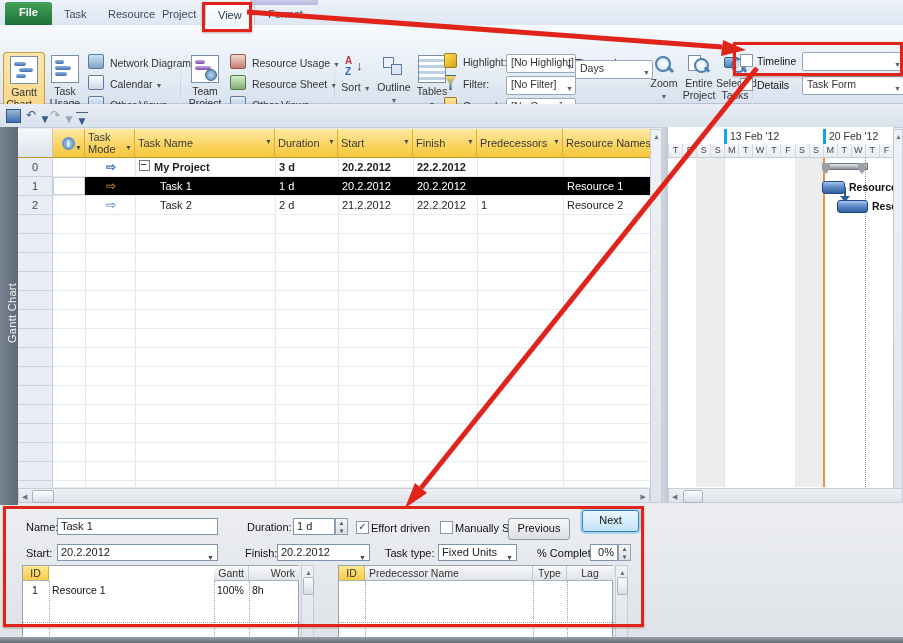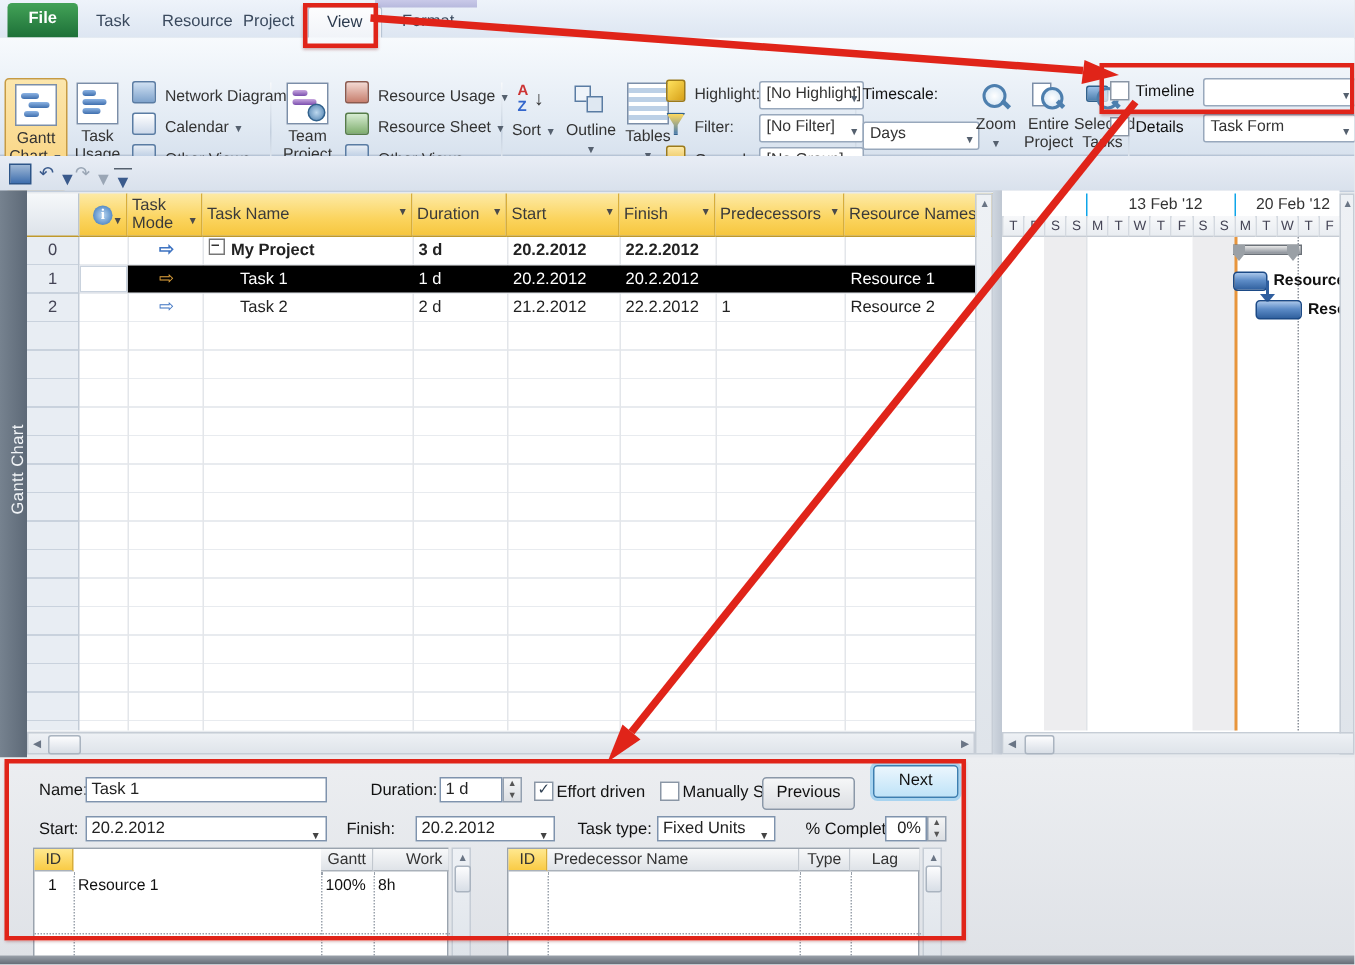--- a/index.html
+++ b/index.html
@@ -64,21 +64,21 @@
      vertical-align:0px;margin-right:4px;position:relative;}
   .colbox::after{content:"";position:absolute;left:1px;top:3px;width:5px;height:1px;background:#333;}
   
   .sbtrack{position:absolute;background:linear-gradient(#eef1f5,#dfe4ea);border:1px solid #c6cdd6;box-sizing:border-box;}
   .sbthumb{position:absolute;background:linear-gradient(#fdfdfe,#d8dee6);border:1px solid #aab4c0;border-radius:2px;}
   .sbarr{position:absolute;font-size:7px;color:#6a7585;line-height:10px;text-align:center;}
   #splitter{left:662px;top:127px;width:6px;height:376px;background:linear-gradient(90deg,#cfd6df,#bfc7d2);}
   
   #gantt{left:668px;top:127px;width:225px;height:376px;background:#fff;}
   #ghead1{position:absolute;left:0;top:2px;width:225px;height:15px;border-bottom:1px solid #cdd3da;}
-  .wk{position:absolute;top:0;height:15px;font-size:10.5px;color:#333;padding-left:3px;border-left:1px solid #0ea5e9;line-height:15px;text-align:center;}
+  .wk{position:absolute;top:0;height:15px;font-size:10.5px;color:#333;padding-left:3px;border-left:3px solid #0ea5e9;line-height:15px;}
   #ghead2{position:absolute;left:0;top:17px;width:225px;height:14px;}
   .dayc{position:absolute;top:0;width:14.06px;height:14px;box-sizing:border-box;border-left:1px solid #d4d9e0;
     border-bottom:1px solid #c6ccd4;background:linear-gradient(#f7f8fa,#e9edf1);
     font-size:9px;color:#445;text-align:center;line-height:13px;}
   .wkend{position:absolute;top:31px;height:329px;width:28px;background:#ededef;}
   .weekline{position:absolute;top:31px;height:329px;width:1px;background:#e0e3e7;}
   .gbar{position:absolute;height:11px;border:1px solid #1c4a86;border-radius:3px;
     background:linear-gradient(#a9c6ea,#5d8cc7 45%,#31619f);}
   .gbarlabel{position:absolute;font-size:10.5px;font-weight:bold;color:#111;white-space:nowrap;overflow:hidden;}
   
@@ -225,21 +225,21 @@
     <span class="sicon" style="width:11px;background:linear-gradient(#fde9a8,#e4b53c);border:1px solid #9c7a1a"></span>
     <span>Group by:</span>
   </div>
   <div class="dd" style="left:506px;top:73px;width:60px">
     <span>[No Group]</span>
     <span class="arr">▼</span>
   </div>
   <div class="glabel" style="left:390px;width:120px">Data</div>
 
   <div class="abs flabel" style="left:575px;top:32px;font-size:10.5px">Timescale:</div>
-  <div class="dd" style="left:575px;top:56px;width:68px">
+  <div class="dd" style="left:575px;top:35px;width:68px">
     <span>Days</span>
     <span class="arr">▼</span>
   </div>
   <div class="bigbtn" style="left:648px;width:32px">
     <span class="bicon" style="width:20px;height:20px">
       <span style="position:absolute;left:1px;top:1px;width:12px;height:12px;border:2px solid #4d7fae;border-radius:50%;background:radial-gradient(#fff,#cfe2f2)"></span>
       <span style="position:absolute;left:13px;top:13px;width:7px;height:3px;background:#4d7fae;transform:rotate(45deg)"></span>
     </span>
     <span class="blabel">Zoom</span><br>
     <span class="tinydown">▼</span>
@@ -441,21 +441,21 @@
   <div class="cb" style="left:356px;top:16px"><span>✓</span></div>
   <div class="flabel" style="left:371px;top:17px">Effort driven</div>
   <div class="cb" style="left:440px;top:16px"></div>
   <div class="flabel" style="left:455px;top:17px">Manually Scheduled</div>
   <div class="btn" style="left:508px;top:13px;width:60px">Previous</div>
   <div class="btn focus" style="left:582px;top:5px;width:55px">Next</div>
 
   <div class="flabel" style="left:26px;top:42px">Start:</div>
   <div class="fin" style="left:57px;top:39px;width:161px"><span>20.2.2012</span>
     <span style="position:absolute;right:3px;top:5px;font-size:7px;color:#444">▼</span></div>
-  <div class="flabel" style="left:231px;top:42px">Finish:</div>
+  <div class="flabel" style="left:245px;top:42px">Finish:</div>
   <div class="fin" style="left:277px;top:39px;width:93px"><span>20.2.2012</span>
     <span style="position:absolute;right:3px;top:5px;font-size:7px;color:#444">▼</span></div>
   <div class="flabel" style="left:385px;top:42px">Task type:</div>
   <div class="fin" style="left:438px;top:39px;width:79px"><span>Fixed Units</span>
     <span style="position:absolute;right:3px;top:5px;font-size:7px;color:#444">▼</span></div>
   <div class="flabel" style="left:537px;top:42px">% Complete:</div>
   <div class="fin" style="left:590px;top:39px;width:28px;text-align:right"><span>0%</span></div>
   <div class="spin" style="left:618px;top:39px"><span>▲</span><br><span>▼</span></div>
 
   <div class="ftable" style="left:22px;top:60px;width:277px;height:74px">

